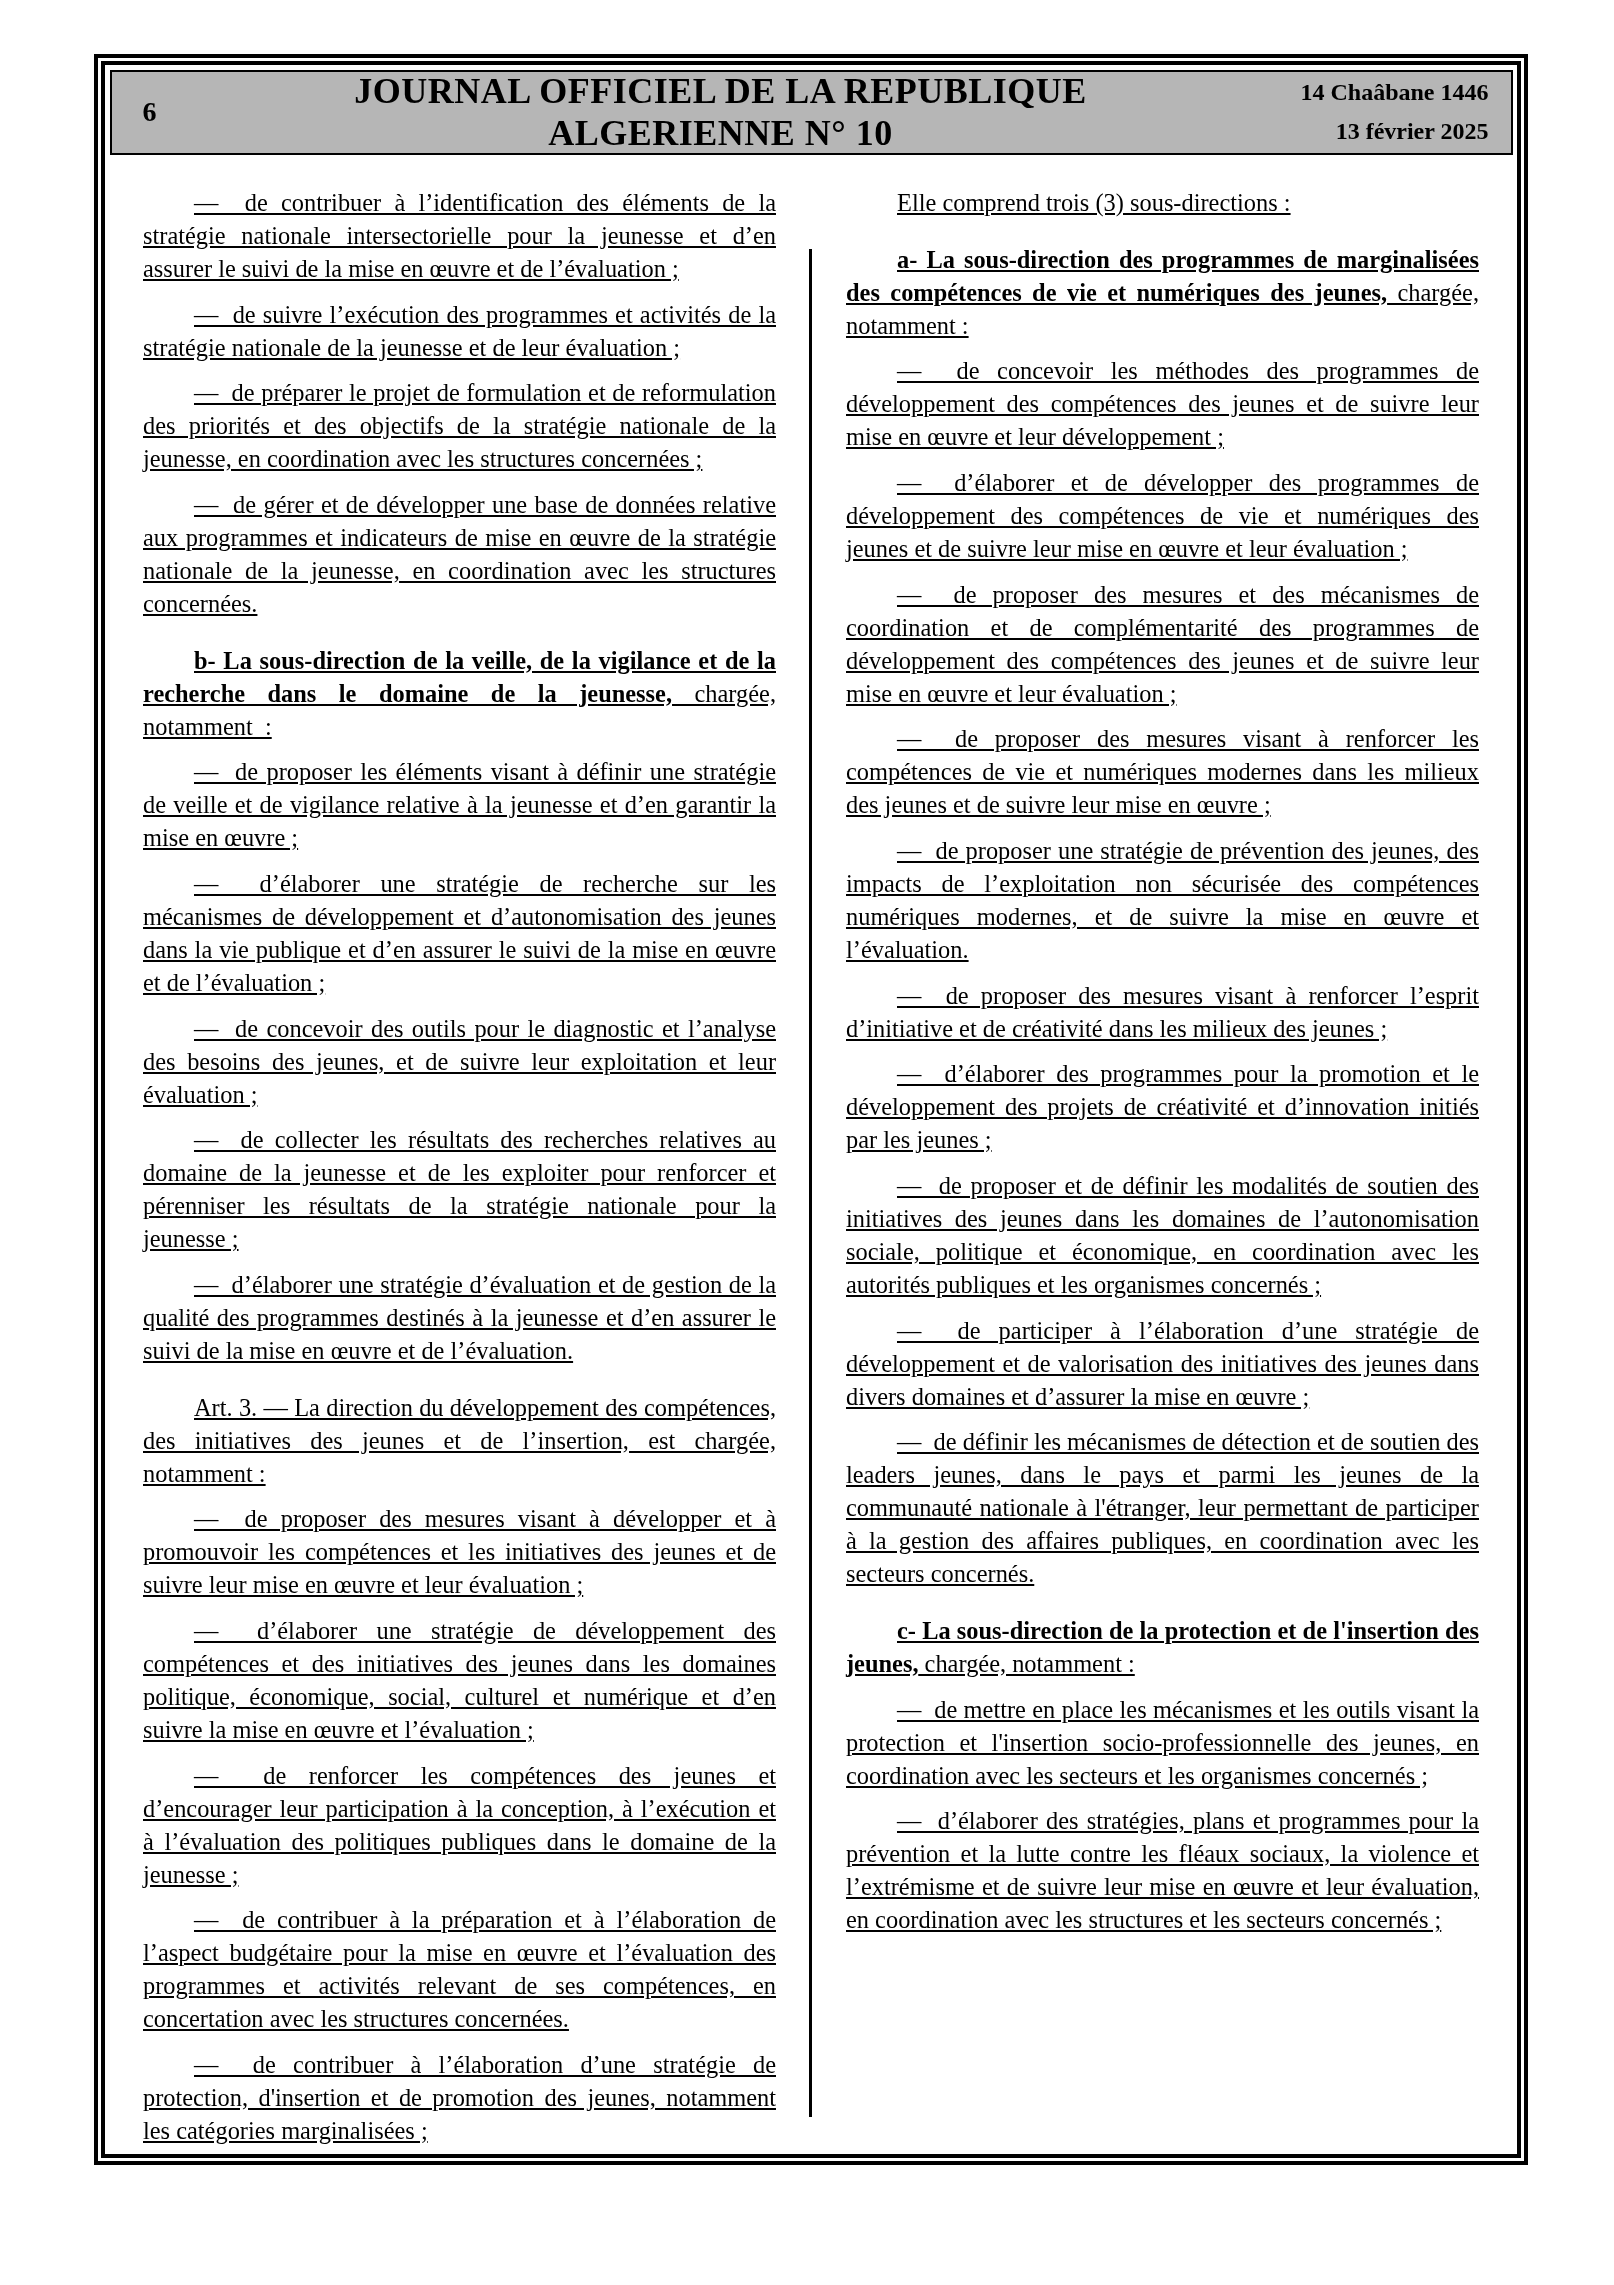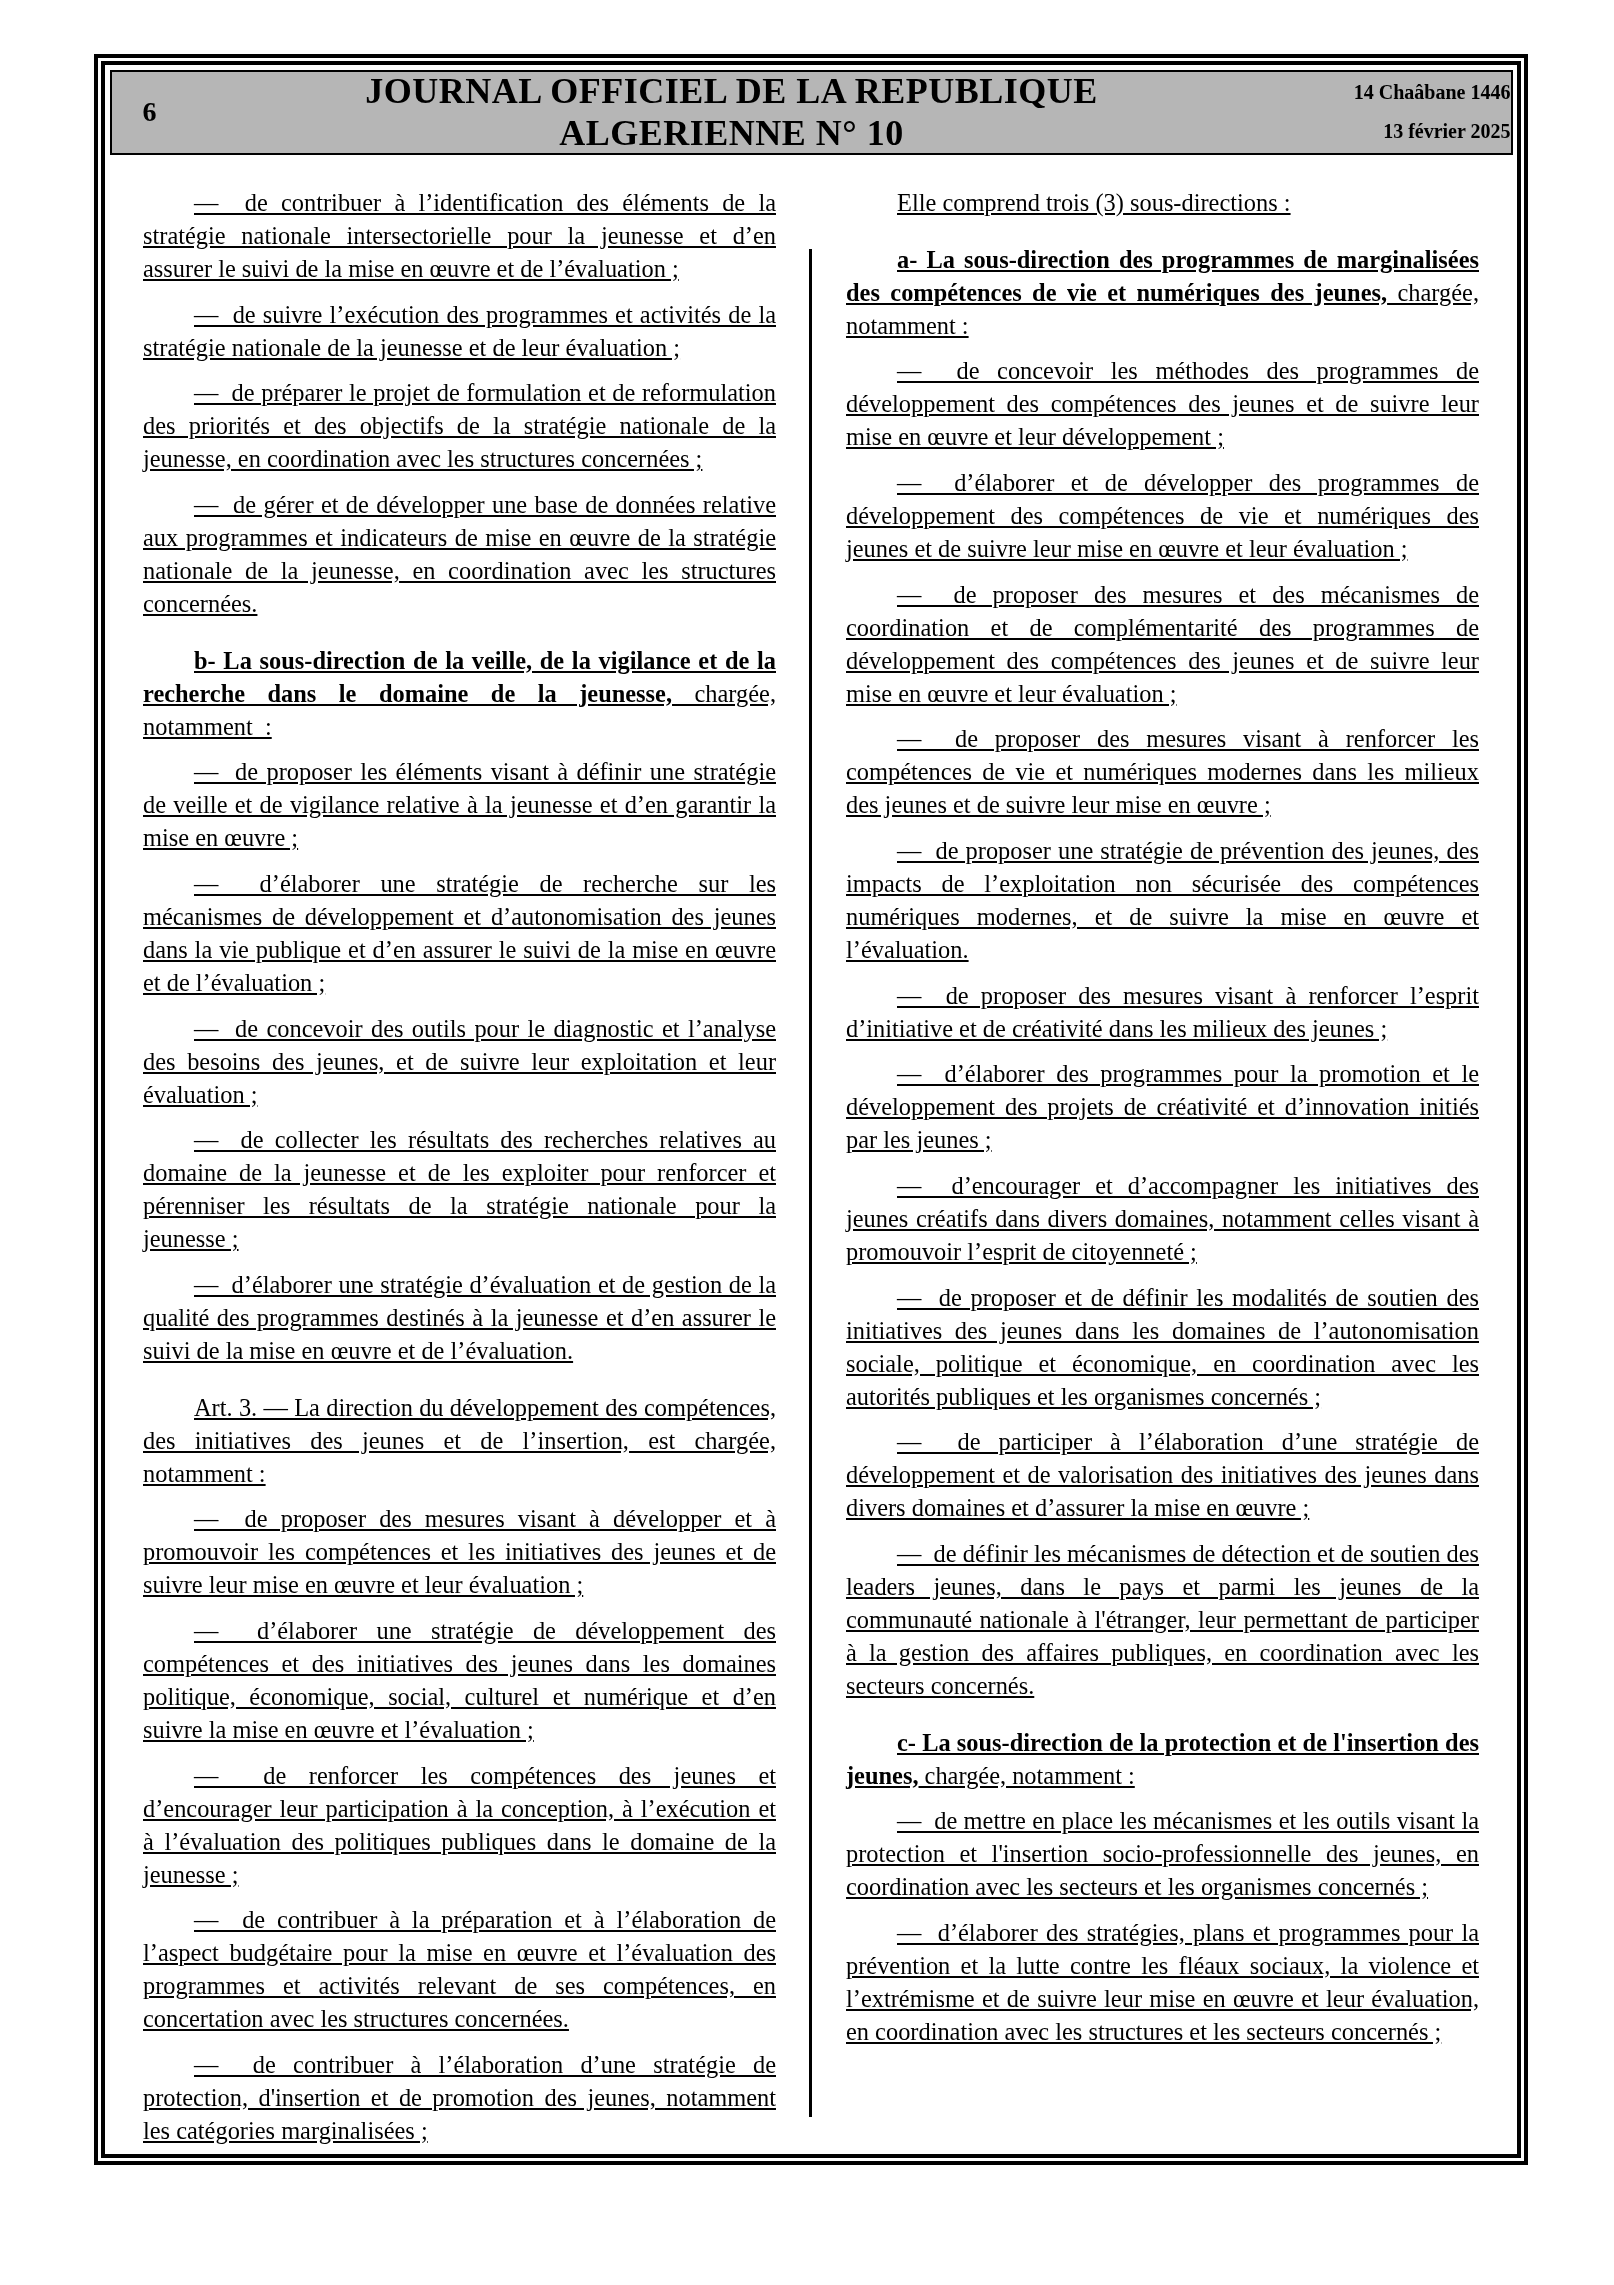--- a/index.html
+++ b/index.html
@@ -16,22 +16,22 @@
     margin:4.5px;height:85px;box-sizing:border-box;border:2.7px solid #000;
     background:#b6b6b6;display:flex;align-items:center;
   }
   .page-num{
     width:118px;padding-left:31px;font-weight:bold;font-size:28px;
   }
   .journal-title{
     flex:1;text-align:center;font-weight:bold;font-size:36px;letter-spacing:0.5px;
   }
   .dates{
-    width:308px;text-align:right;font-weight:bold;
-    font-size:20px;line-height:39px;
+    width:308px;text-align:right;padding-right:22px;font-weight:bold;
+    font-size:24px;line-height:39px;
   }
   .content{
     position:relative;display:flex;justify-content:space-between;
     padding:27px 38px 0 38px;box-sizing:border-box;
   }
   .divider{
     position:absolute;left:calc(50% - 1.8px);top:90px;bottom:30px;width:2.7px;background:#000;
   }
   .col{
     width:633px;text-align:justify;font-size:24.4px;line-height:33px;
@@ -75,21 +75,20 @@
     <div class="col" id="col-right">
         <p class="para">Elle comprend trois (3) sous-directions&nbsp;:</p>
         <p class="para gap-large"><b>a- La sous-direction des programmes de marginalisées des compétences de vie et numériques des jeunes,</b> chargée, notamment&nbsp;:</p>
         <p class="para">—&nbsp; de concevoir les méthodes des programmes de développement des compétences des jeunes et de suivre leur mise en œuvre et leur développement&nbsp;;</p>
         <p class="para">—&nbsp; d’élaborer et de développer des programmes de développement des compétences de vie et numériques des jeunes et de suivre leur mise en œuvre et leur évaluation&nbsp;;</p>
         <p class="para">—&nbsp; de proposer des mesures et des mécanismes de coordination et de complémentarité des programmes de développement des compétences des jeunes et de suivre leur mise en œuvre et leur évaluation&nbsp;;</p>
         <p class="para">—&nbsp; de proposer des mesures visant à renforcer les compétences de vie et numériques modernes dans les milieux des jeunes et de suivre leur mise en œuvre&nbsp;;</p>
         <p class="para">—&nbsp; de proposer une stratégie de prévention des jeunes, des impacts de l’exploitation non sécurisée des compétences numériques modernes, et de suivre la mise en œuvre et l’évaluation.</p>
         <p class="para">—&nbsp; de proposer des mesures visant à renforcer l’esprit d’initiative et de créativité dans les milieux des jeunes&nbsp;;</p>
         <p class="para">—&nbsp; d’élaborer des programmes pour la promotion et le développement des projets de créativité et d’innovation initiés par les jeunes&nbsp;;</p>
-        <p class="para">—&nbsp; d’encourager et d’accompagner les initiatives des jeunes créatifs dans divers domaines, notamment celles visant à promouvoir l’esprit de citoyenneté&nbsp;;</p>
         <p class="para">—&nbsp; de proposer et de définir les modalités de soutien des initiatives des jeunes dans les domaines de l’autonomisation sociale, politique et économique, en coordination avec les autorités publiques et les organismes concernés&nbsp;;</p>
         <p class="para">—&nbsp; de participer à l’élaboration d’une stratégie de développement et de valorisation des initiatives des jeunes dans divers domaines et d’assurer la mise en œuvre&nbsp;;</p>
         <p class="para">—&nbsp; de définir les mécanismes de détection et de soutien des leaders jeunes, dans le pays et parmi les jeunes de la communauté nationale à l'étranger, leur permettant de participer à la gestion des affaires publiques, en coordination avec les secteurs concernés.</p>
         <p class="para gap-large"><b>c- La sous-direction de la protection et de l'insertion des jeunes,</b> chargée, notamment&nbsp;:</p>
         <p class="para">—&nbsp; de mettre en place les mécanismes et les outils visant la protection et l'insertion socio-professionnelle des jeunes, en coordination avec les secteurs et les organismes concernés&nbsp;;</p>
         <p class="para">—&nbsp; d’élaborer des stratégies, plans et programmes pour la prévention et la lutte contre les fléaux sociaux, la violence et l’extrémisme et de suivre leur mise en œuvre et leur évaluation, en coordination avec les structures et les secteurs concernés&nbsp;;</p>
       </div>
     <div class="divider"></div>
   </div>
 </div>

